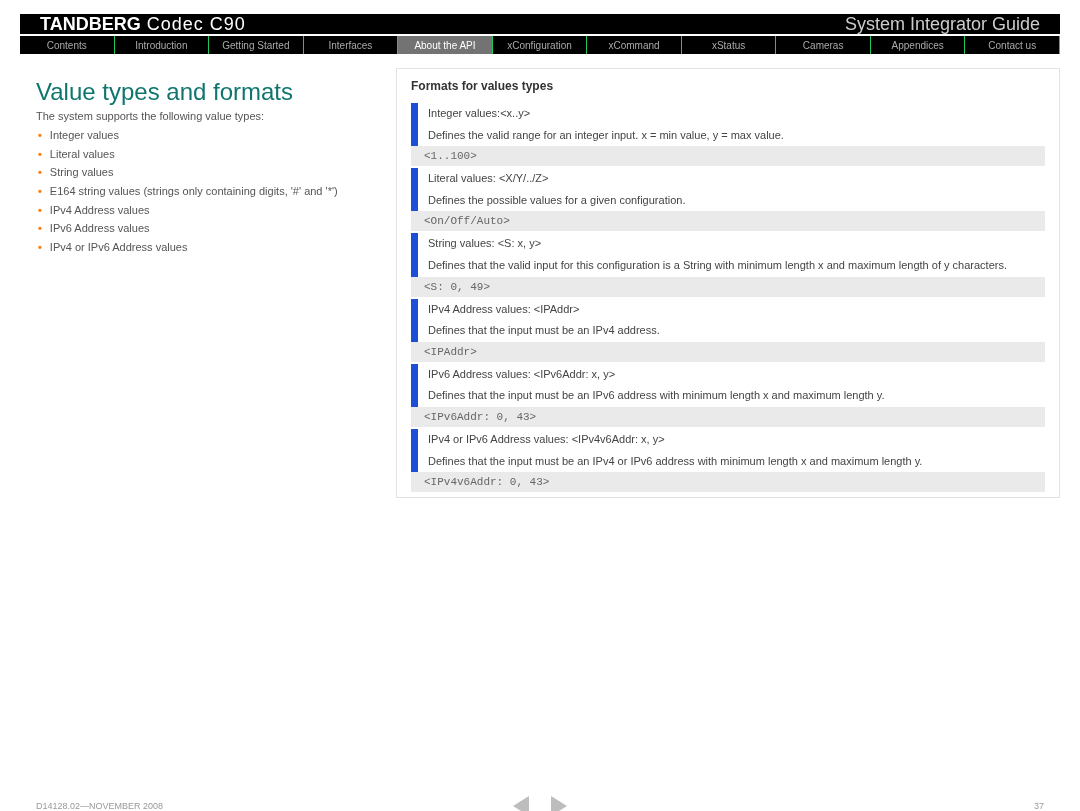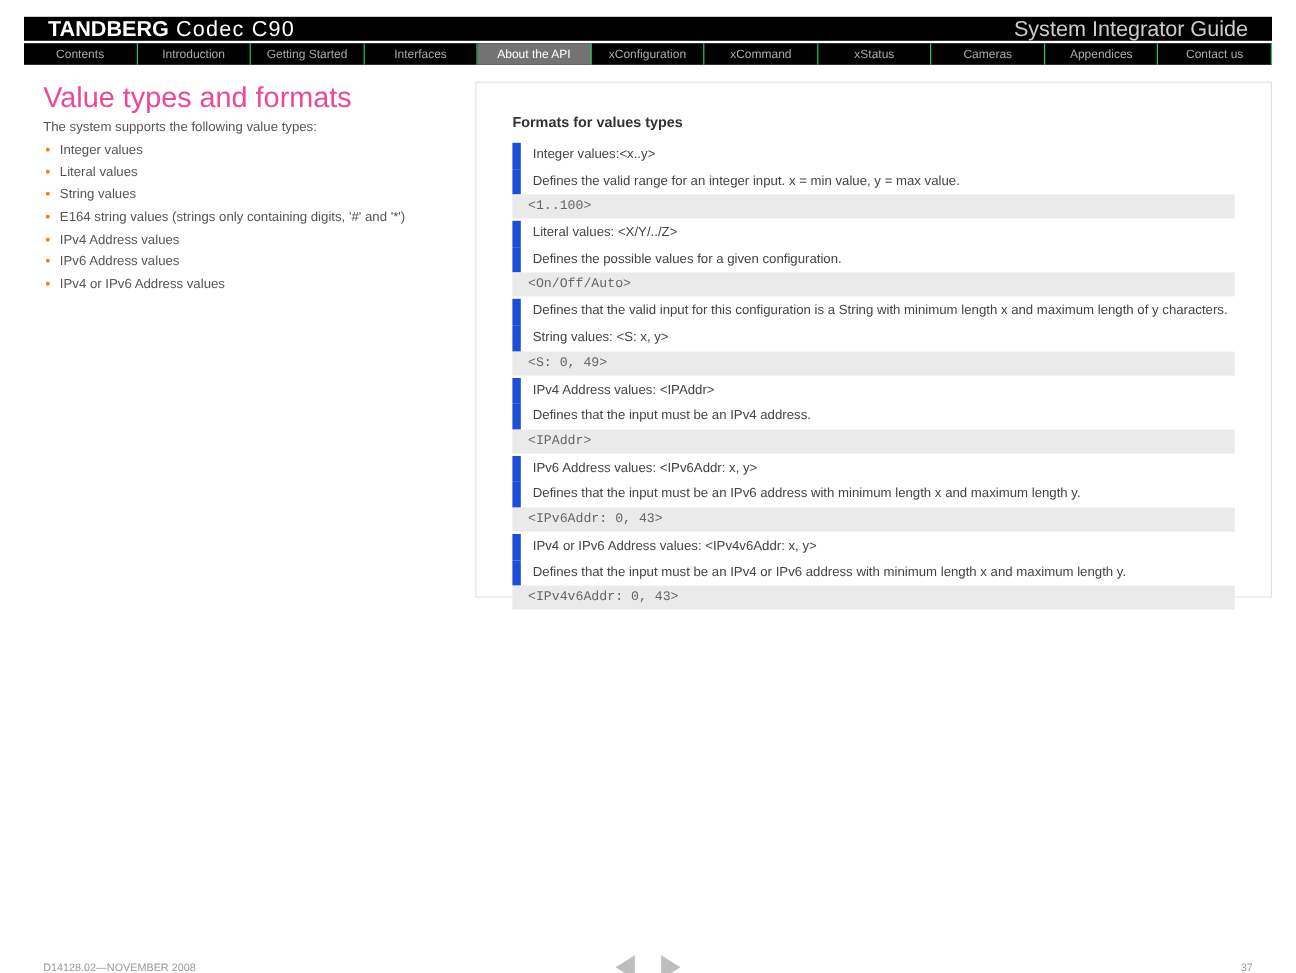--- a/index.html
+++ b/index.html
@@ -7,26 +7,26 @@
   .page { width: 1080px; height: 811px; position: relative; }
   .header { background: #000; color: #fff; height: 20px; display: flex; align-items: center; justify-content: space-between; padding: 0 20px; margin: 14px 20px 0 20px; }
   .brand { font-size: 18px; letter-spacing: 1px; font-weight: 300; }
   .brand strong { font-weight: 800; letter-spacing: 0; }
   .guide-label { font-size: 18px; font-weight: 300; color:#ccc;}
   .nav { height: 18px; background: #000; margin: 2px 20px; display: flex; }
   .nav-item { flex: 1; color: #aaa; font-size: 10px; display: flex; align-items: center; justify-content: center; cursor: pointer; border-right: 1px solid #22c55e;}
   .nav-item.active { background: #737373; color: #fff; }
   .content { padding: 12px 20px 0 36px; display: flex; gap: 40px; }
   .col-left { width: 320px; }
-  h1.title { font-size: 24px; font-weight: 400; color: #ec4899; margin-bottom: 4px; }
+  h1.title { font-size: 24px; font-weight: 400; color: #0f766e; margin-bottom: 4px; margin-top: 10px; }
   .intro { font-size: 11px; color: #555; margin-bottom: 4px; }
   ul.bullets { list-style: none; padding-left: 2px; }
   ul.bullets li { font-size: 11px; color: #555; line-height: 1.7; }
   ul.bullets li::before { content: "•"; color: #ff7a00; margin-right: 8px; font-weight: bold;}
-  .col-right { flex: 1; border: 1px solid #e3e3e3; background: #fff; padding: 16px; height: 430px; }
+  .col-right { flex: 1; border: 1px solid #e3e3e3; background: #fff; padding: 0; height: 430px; }
   .subhead { font-size: 12px; font-weight: bold; color: #333; padding: 10px 14px 6px 14px; }
   .sect-body { padding: 4px 14px 10px 14px; }
   .item { font-size: 11px; color: #444; line-height: 1.6; border-left: 7px solid #1d4ed8; padding: 2px 0 2px 10px; margin-bottom:0;}
   .item + .code { margin-top: 0; }
   .code { font-family: "Courier New", monospace; font-size: 11px; color: #666; background: #eaeaea; padding: 4px 10px 4px 13px; margin: 16px 0 2px 0;}
   .footer { position: absolute; bottom: 14px; left: 36px; right: 36px; display: flex; align-items: center; justify-content: space-between; font-size: 9px; color: #999;}
   .footer-nav { position:absolute; left:50%; transform:translateX(-50%); display:flex; gap:22px;}
   .arrow { width: 0; height: 0; border-top: 10px solid transparent; border-bottom: 10px solid transparent; cursor:pointer;}
   .arrow.left { border-right: 16px solid #bdbdbd; }
   .arrow.right { border-left: 16px solid #bdbdbd; }
@@ -72,22 +72,22 @@
     </div>
     <div class="col-right">
       <div class="subhead">Formats for values types</div>
       <div class="sect-body" id="groups">
           <div class="item">Integer values:&lt;x..y&gt;</div>
           <div class="item">Defines the valid range for an integer input. x = min value, y = max value.</div>
           <div class="code">&lt;1..100&gt;</div>
           <div class="item">Literal values: &lt;X/Y/../Z&gt;</div>
           <div class="item">Defines the possible values for a given configuration.</div>
           <div class="code">&lt;On/Off/Auto&gt;</div>
+          <div class="item">String values: &lt;S: x, y&gt;</div>
           <div class="item">Defines that the valid input for this configuration is a String with minimum length x and maximum length of y characters.</div>
-          <div class="item">String values: &lt;S: x, y&gt;</div>
           <div class="code">&lt;S: 0, 49&gt;</div>
           <div class="item">IPv4 Address values: &lt;IPAddr&gt;</div>
           <div class="item">Defines that the input must be an IPv4 address.</div>
           <div class="code">&lt;IPAddr&gt;</div>
           <div class="item">IPv6 Address values: &lt;IPv6Addr: x, y&gt;</div>
           <div class="item">Defines that the input must be an IPv6 address with minimum length x and maximum length y.</div>
           <div class="code">&lt;IPv6Addr: 0, 43&gt;</div>
           <div class="item">IPv4 or IPv6 Address values: &lt;IPv4v6Addr: x, y&gt;</div>
           <div class="item">Defines that the input must be an IPv4 or IPv6 address with minimum length x and maximum length y.</div>
           <div class="code">&lt;IPv4v6Addr: 0, 43&gt;</div>

